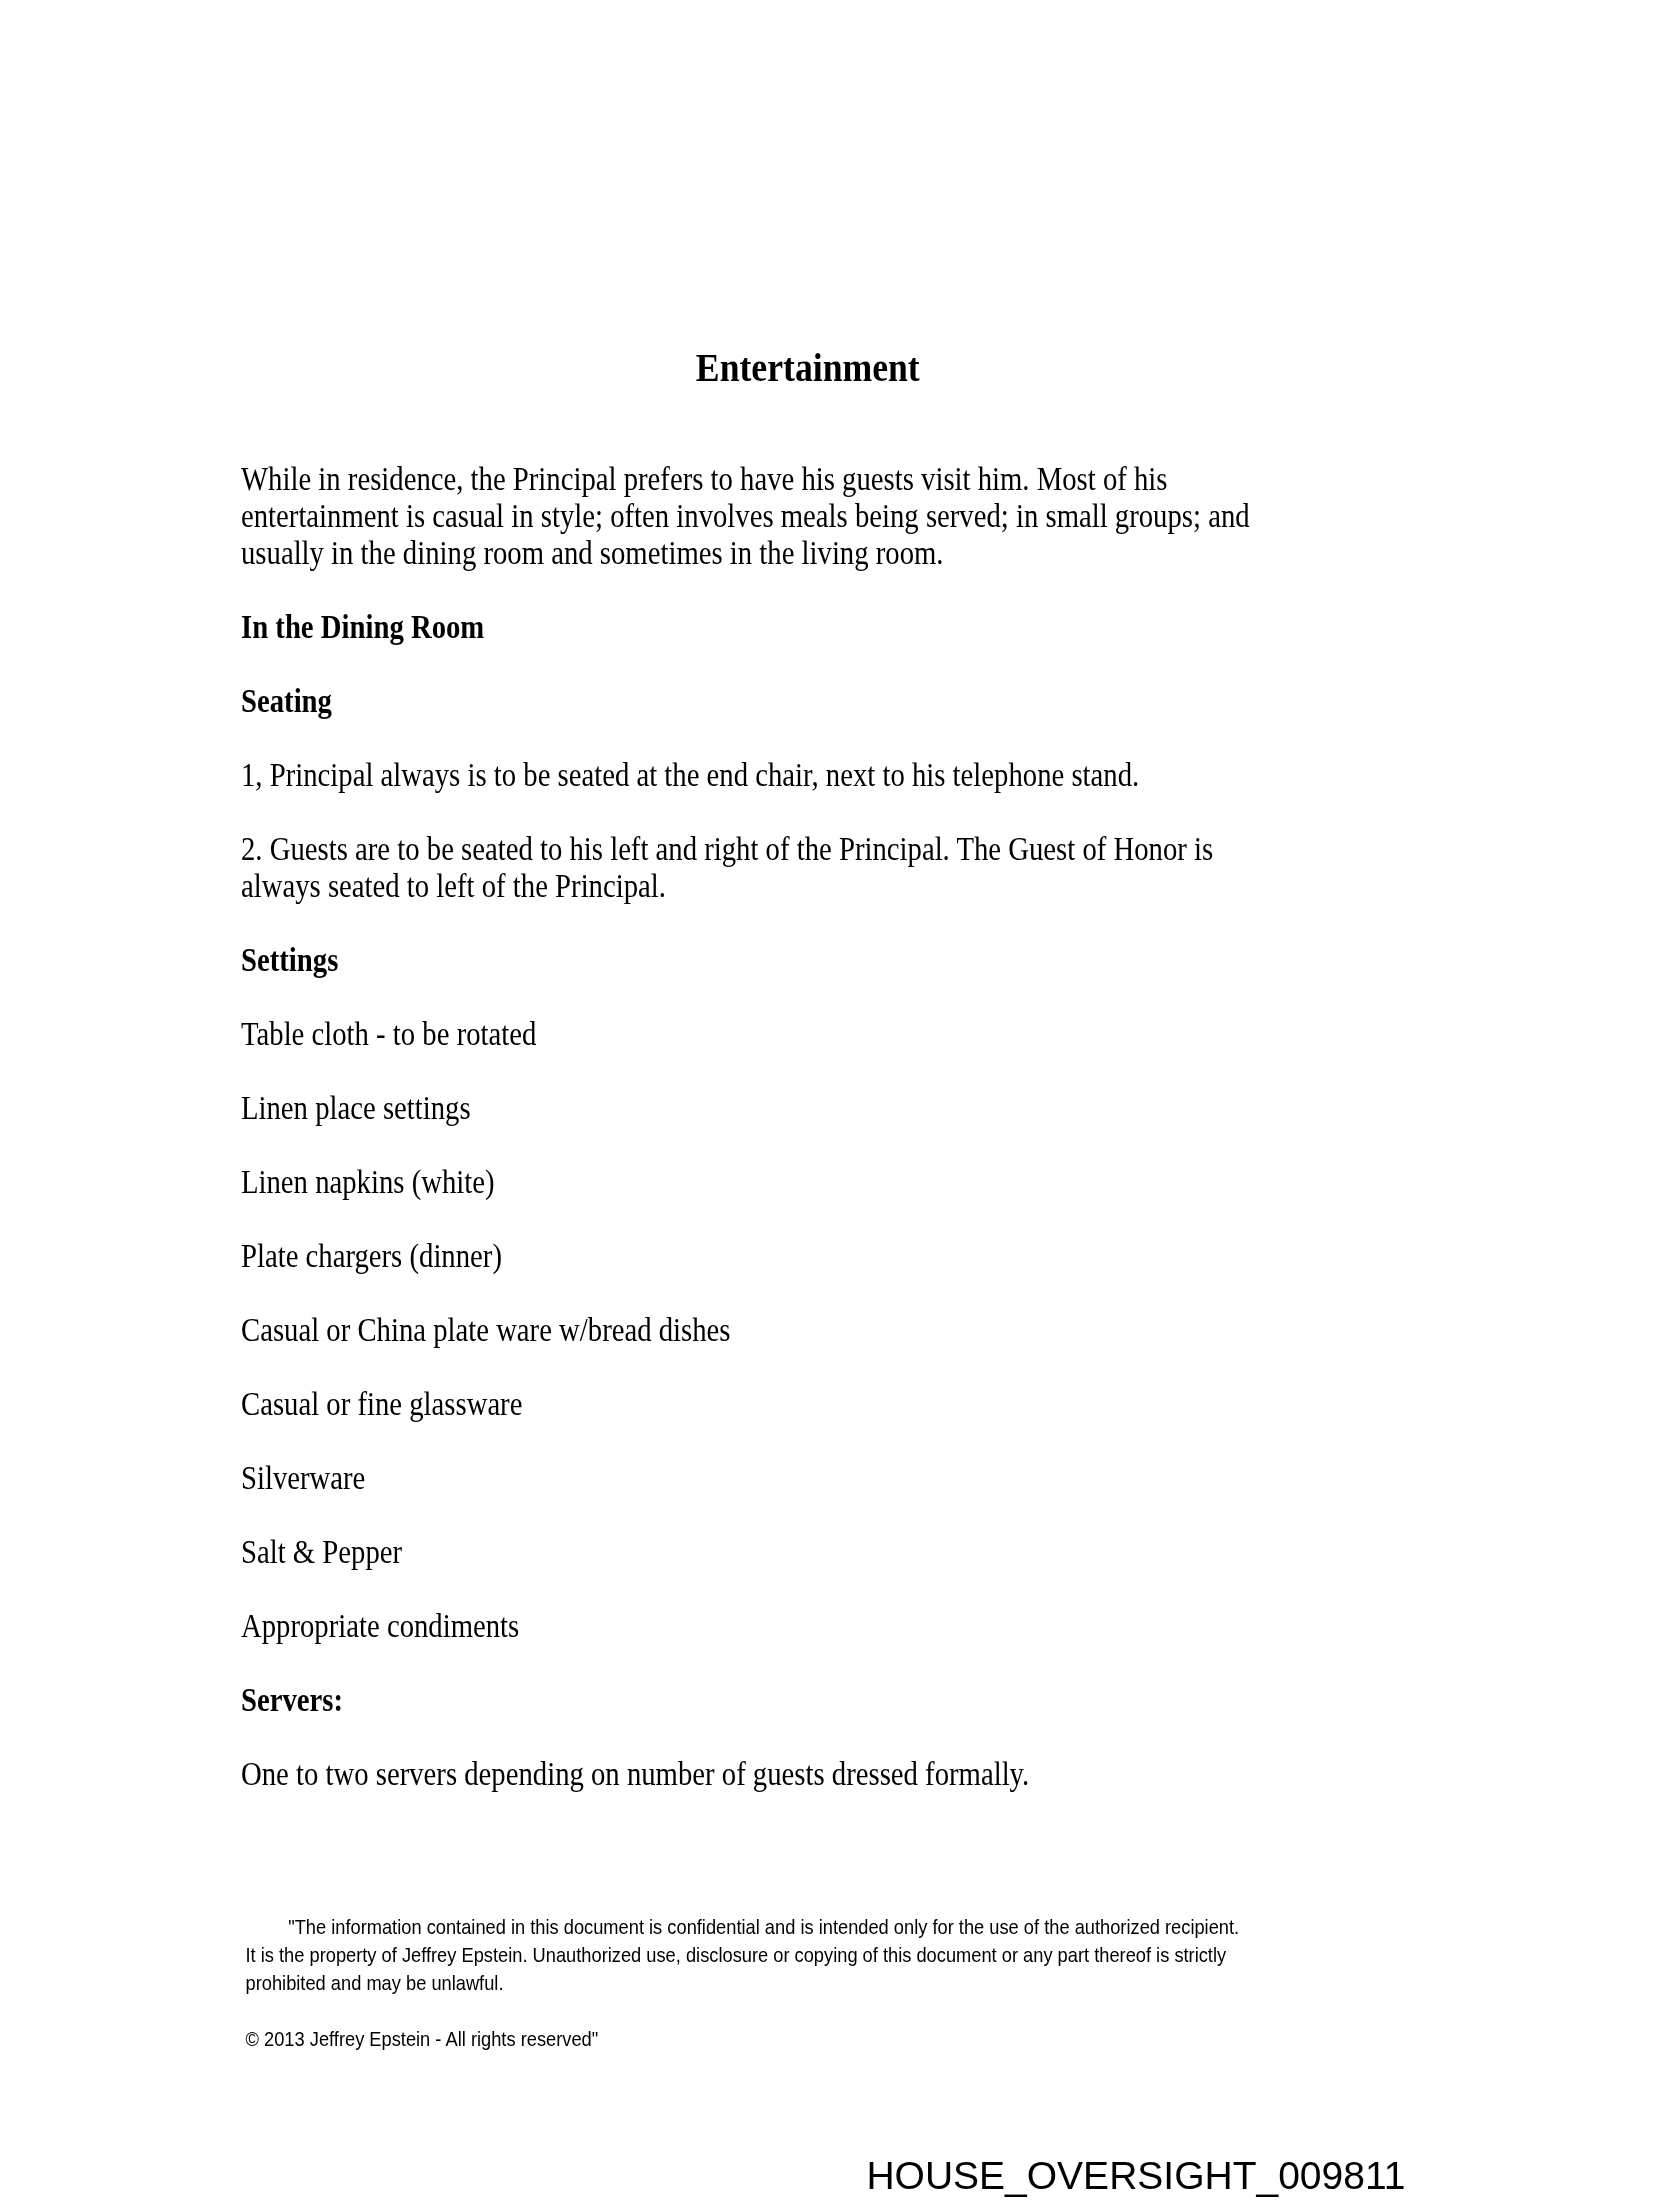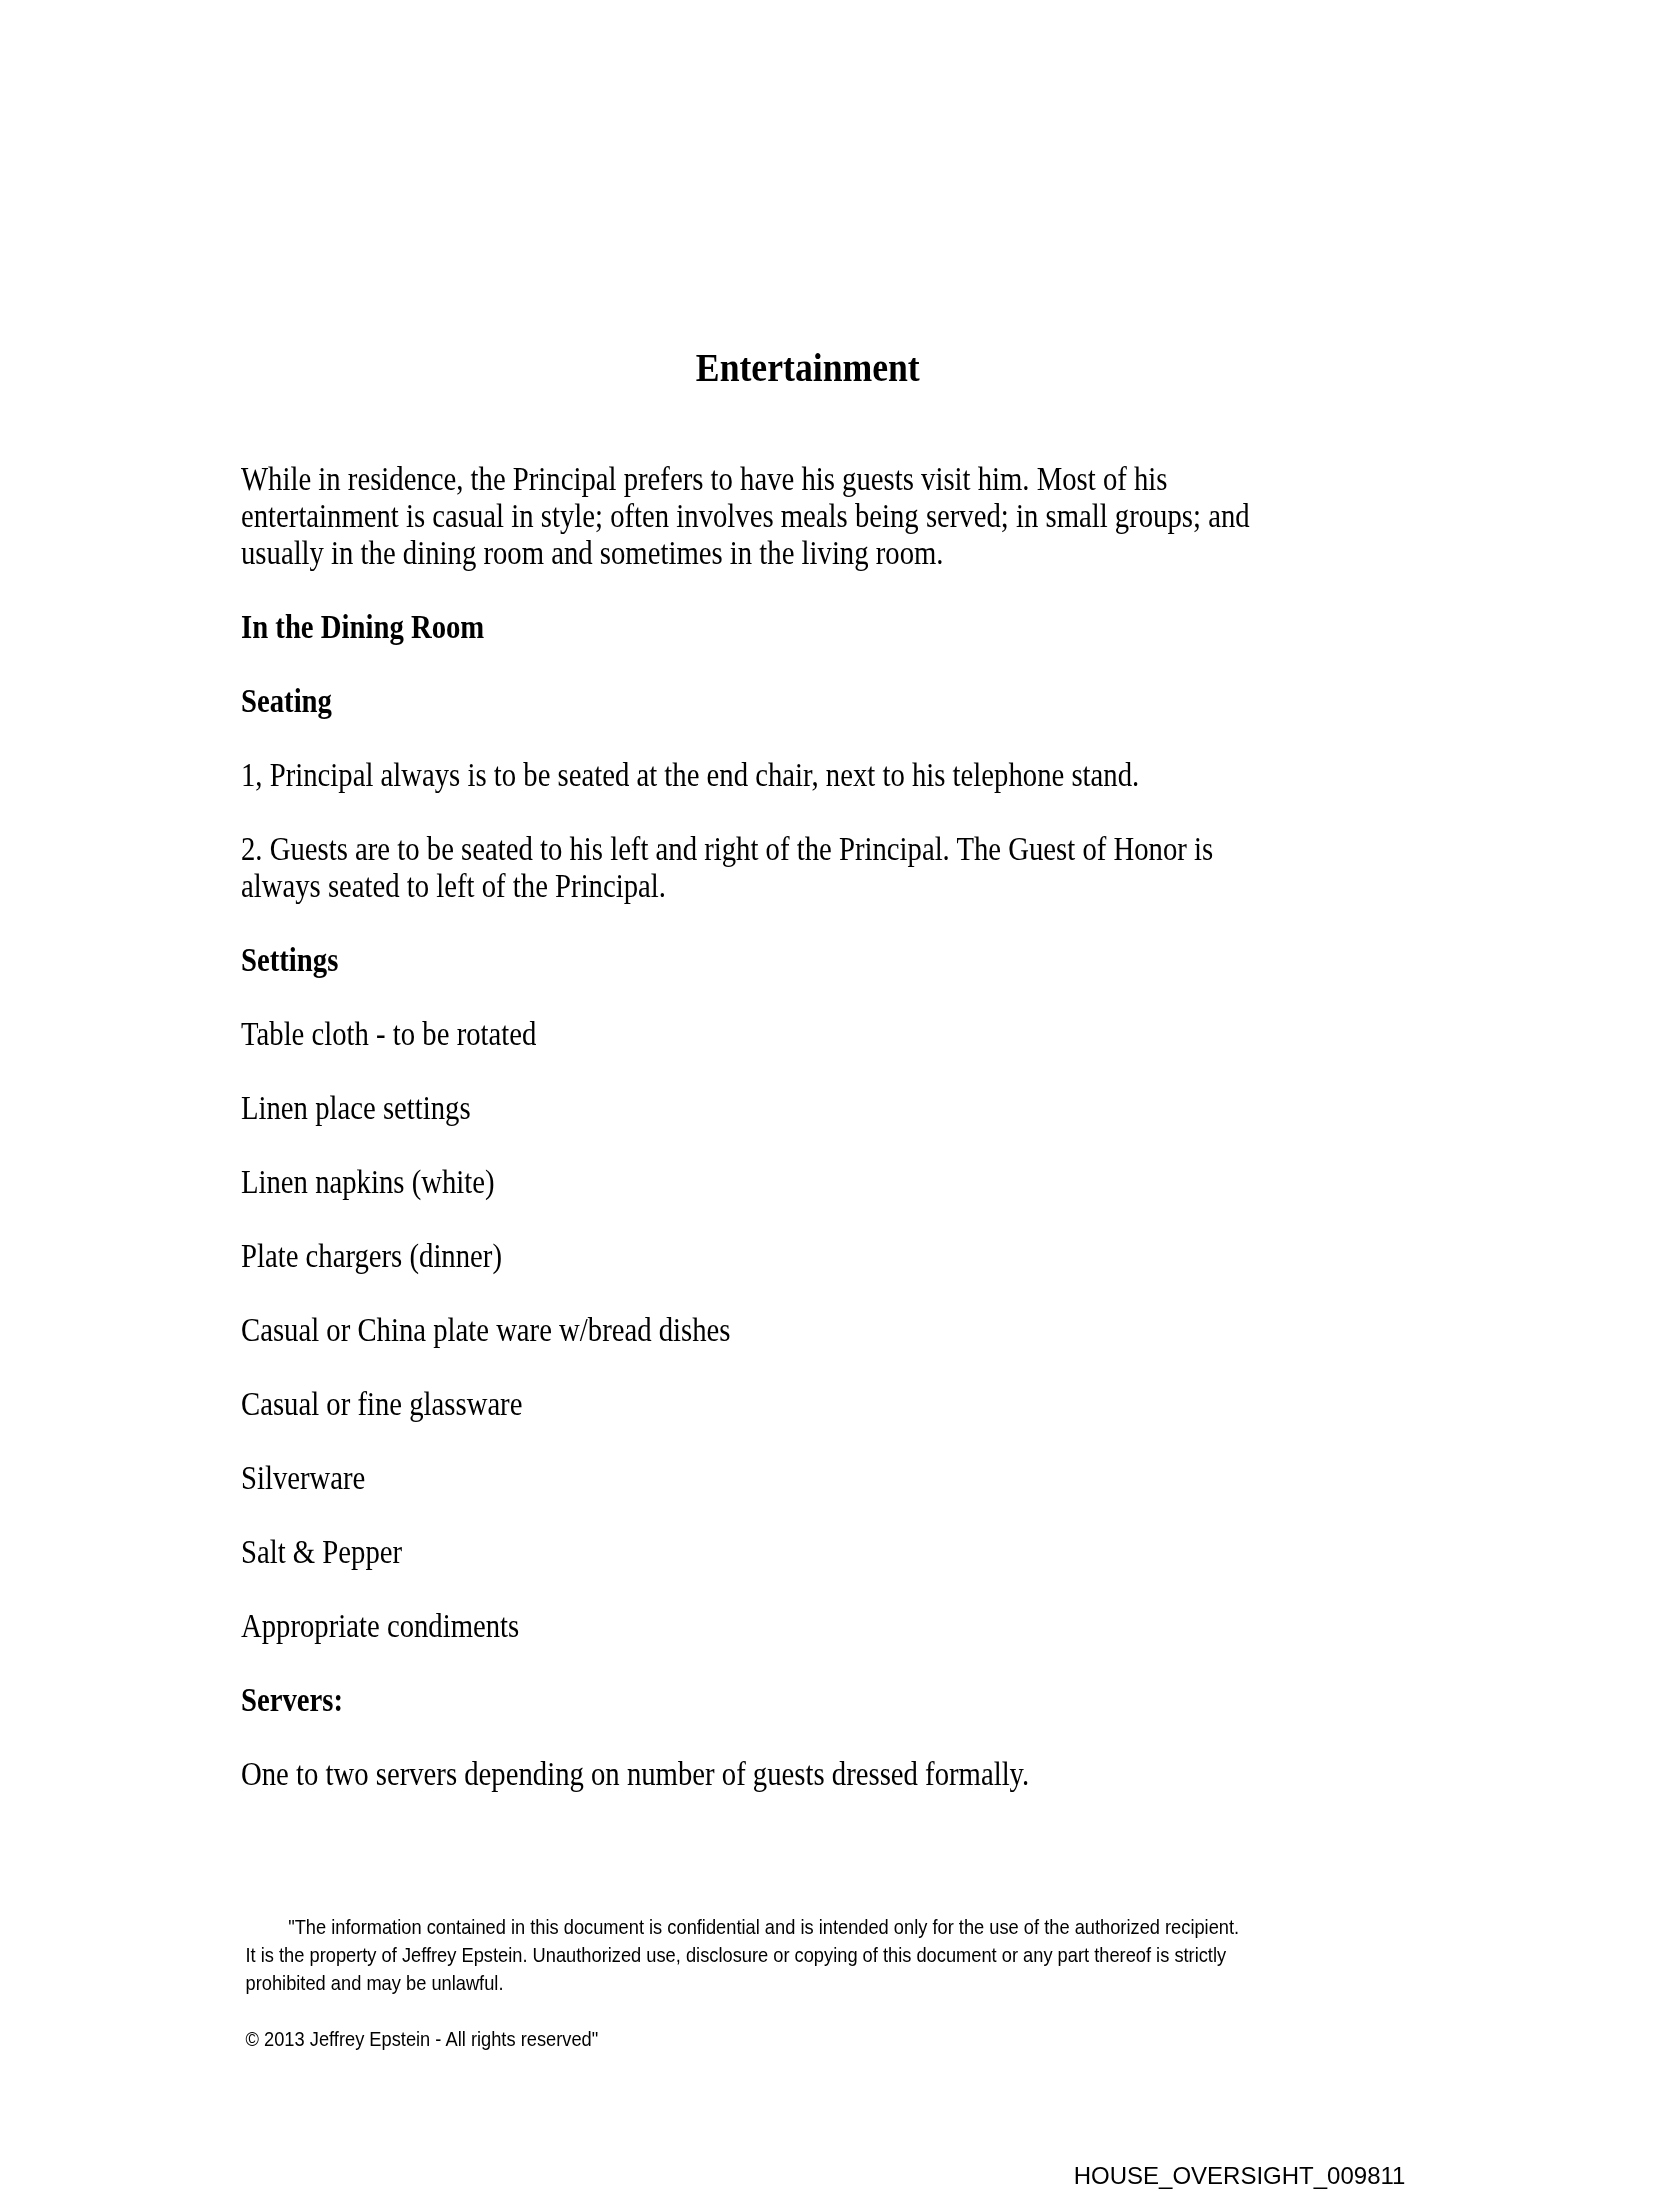--- a/index.html
+++ b/index.html
@@ -61,21 +61,21 @@
   }
   .doc-footer .copyright {
     margin: 0;
     white-space: pre-line;
   }
   .bates-stamp {
     position: absolute;
     right: 23.6px;
     top: 2158px;
     font-family: "Liberation Sans", sans-serif;
-    font-size: 24px;
+    font-size: 39px;
     line-height: 35px;
     color: #000000;
   }
 </style>
 </head>
 <body>
 
 <div class="page">
   <div class="content">
 

